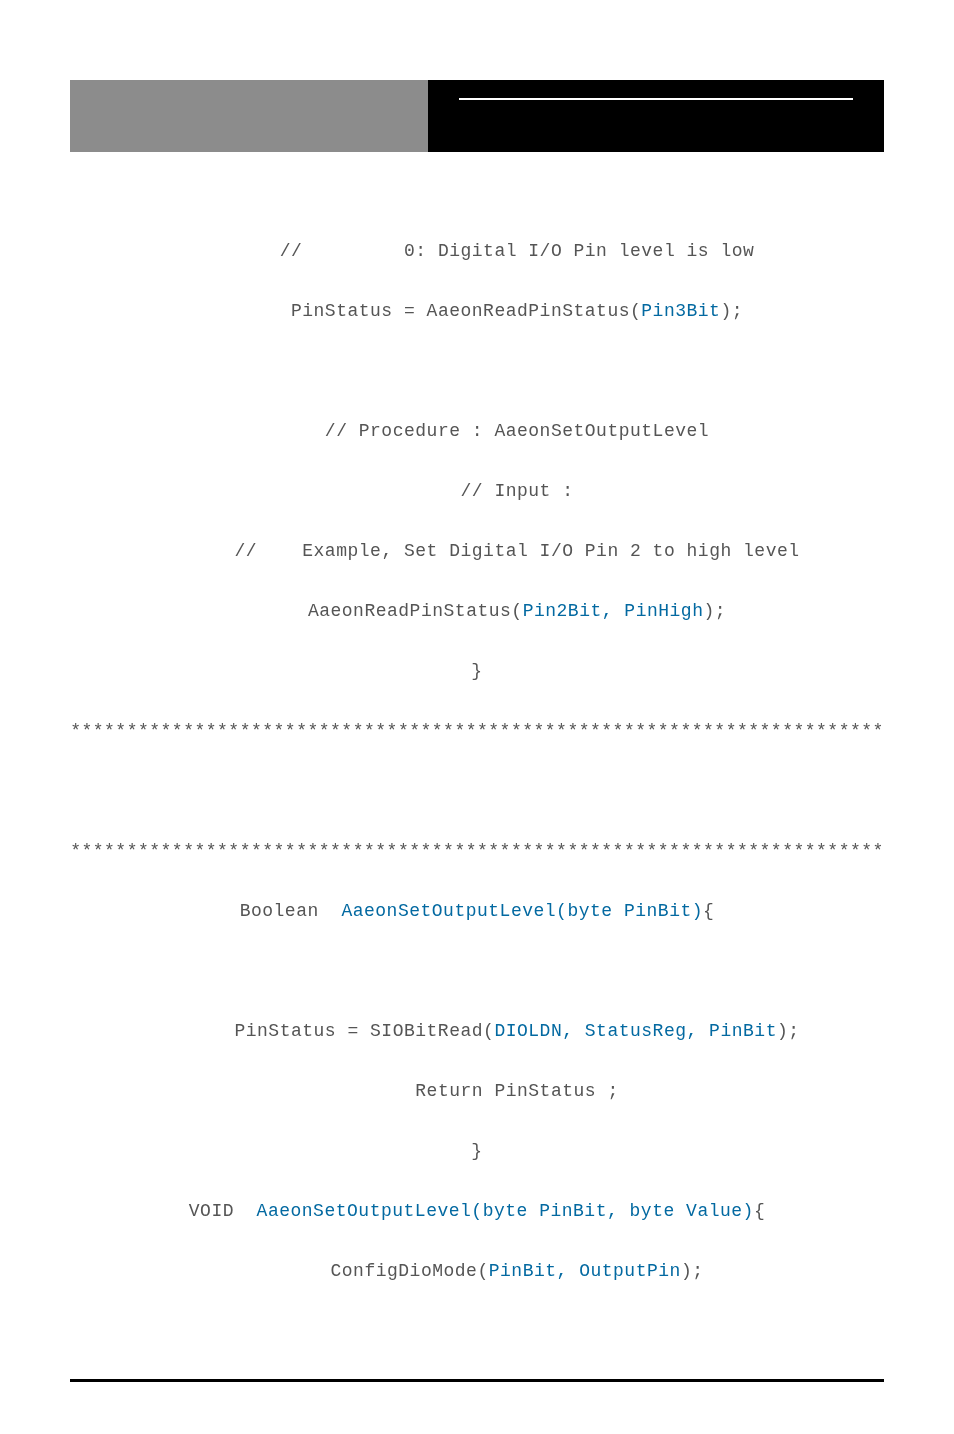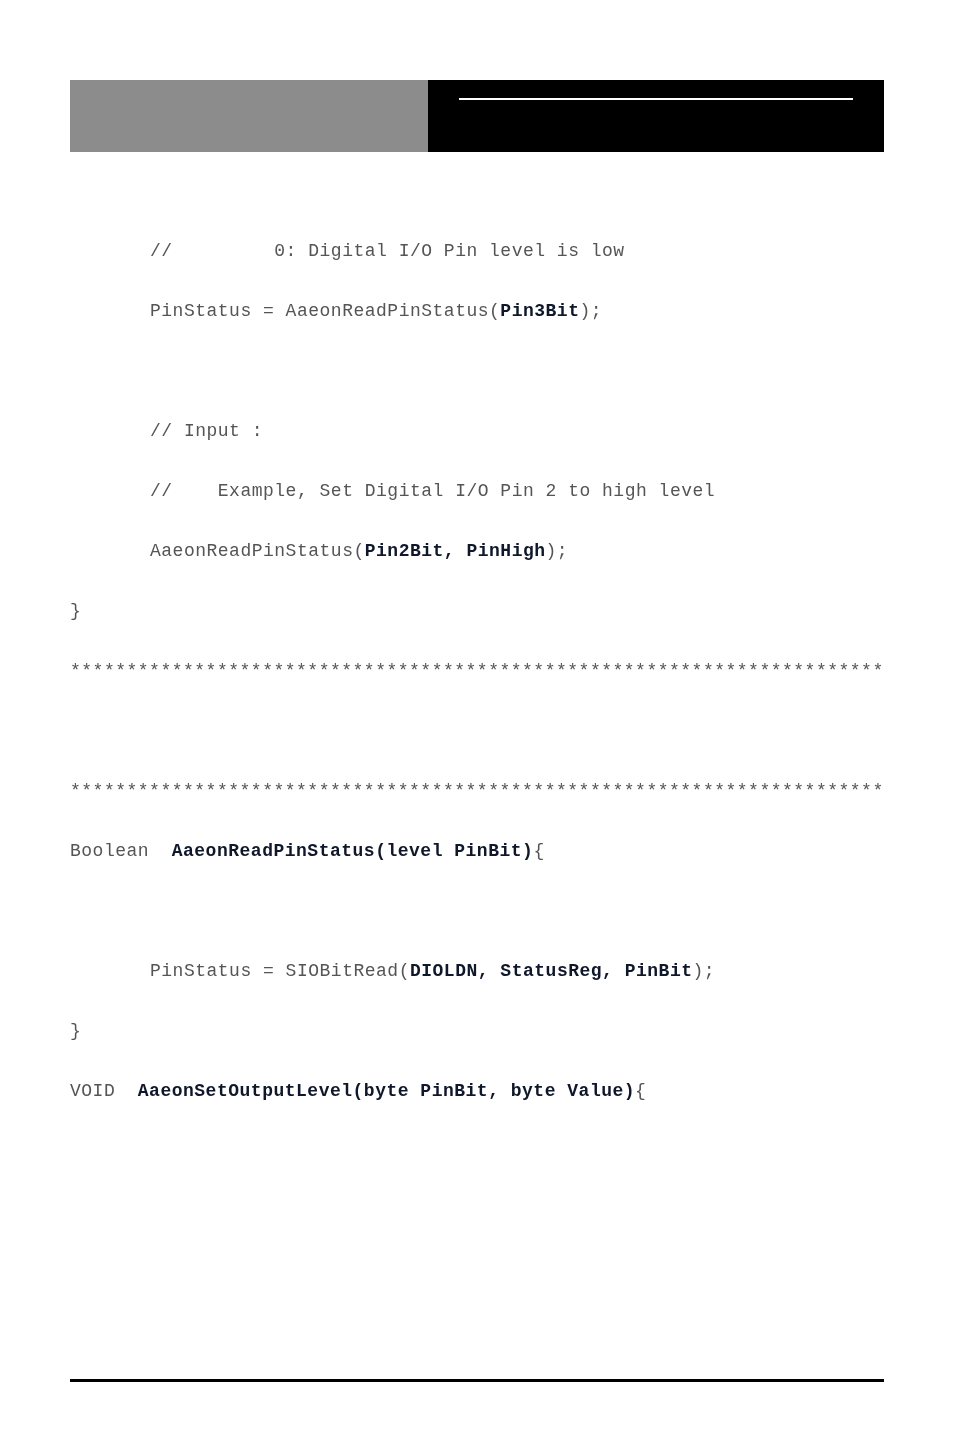--- a/index.html
+++ b/index.html
@@ -9,20 +9,21 @@
     background: #ffffff;
     font-family: "Courier New", monospace;
   }
   .page {
     width: 954px;
     height: 1434px;
     position: relative;
     background: #ffffff;
     box-sizing: border-box;
     padding: 80px 70px 60px 70px;
+    text-align: center;
   }
   .header-band {
     width: 100%;
     height: 72px;
     background: #000000;
     display: flex;
     flex-direction: row;
     margin-bottom: 54px;
   }
   .hb-left {
@@ -48,22 +49,22 @@
   }
   .code-block {
     font-family: "Courier New", monospace;
     font-size: 18px;
     line-height: 30px;
     color: #555555;
     white-space: pre;
     letter-spacing: 0.5px;
   }
   .bold-strong {
-    font-weight: 700;
-    color: #0f172a;
+    font-weight: 400;
+    color: #0369a1;
     letter-spacing: 0.5px;
   }
   .indent1 { padding-left: 80px; }
   .footer-line {
     position: absolute;
     left: 70px;
     right: 70px;
     bottom: 52px;
     height: 0;
     border-top: 3px solid #000000;
@@ -78,32 +79,35 @@
     <div class="hb-left"></div>
     <div class="hb-right">
       <div class="hb-right-line"></div>
     </div>
   </div>
 
   <div class="code-block">
 <div class="indent1"><span>//         0: Digital I/O Pin level is low</span></div>
 <div class="indent1"><span>PinStatus = AaeonReadPinStatus(</span><span class="bold-strong">Pin3Bit</span><span>);</span></div>
 <div class="indent1"><span></span>&nbsp;</div>
+<div class="indent1"><span>// Procedure : AaeonSetOutputLevel</span></div>
 <div class="indent1"><span>// Input :</span></div>
 <div class="indent1"><span>//    Example, Set Digital I/O Pin 2 to high level</span></div>
 <div class="indent1"><span>AaeonReadPinStatus(</span><span class="bold-strong">Pin2Bit, PinHigh</span><span>);</span></div>
 <div><span>}</span></div>
 <div><span>************************************************************************</span></div>
 <div><span></span>&nbsp;</div>
 <div><span>************************************************************************</span></div>
-<div><span>Boolean  </span><span class="bold-strong">AaeonReadPinStatus(level PinBit)</span><span>{</span></div>
+<div><span>Boolean  </span><span class="bold-strong">AaeonSetOutputLevel(byte PinBit)</span><span>{</span></div>
 <div class="indent1"><span></span>&nbsp;</div>
 <div class="indent1"><span>PinStatus = SIOBitRead(</span><span class="bold-strong">DIOLDN, StatusReg, PinBit</span><span>);</span></div>
+<div class="indent1"><span>Return PinStatus ;</span></div>
 <div><span>}</span></div>
 <div><span>VOID  </span><span class="bold-strong">AaeonSetOutputLevel(byte PinBit, byte Value)</span><span>{</span></div>
+<div class="indent1"><span>ConfigDioMode(</span><span class="bold-strong">PinBit, OutputPin</span><span>);</span></div>
 
 
 
 
 
 
 
 
 
 

